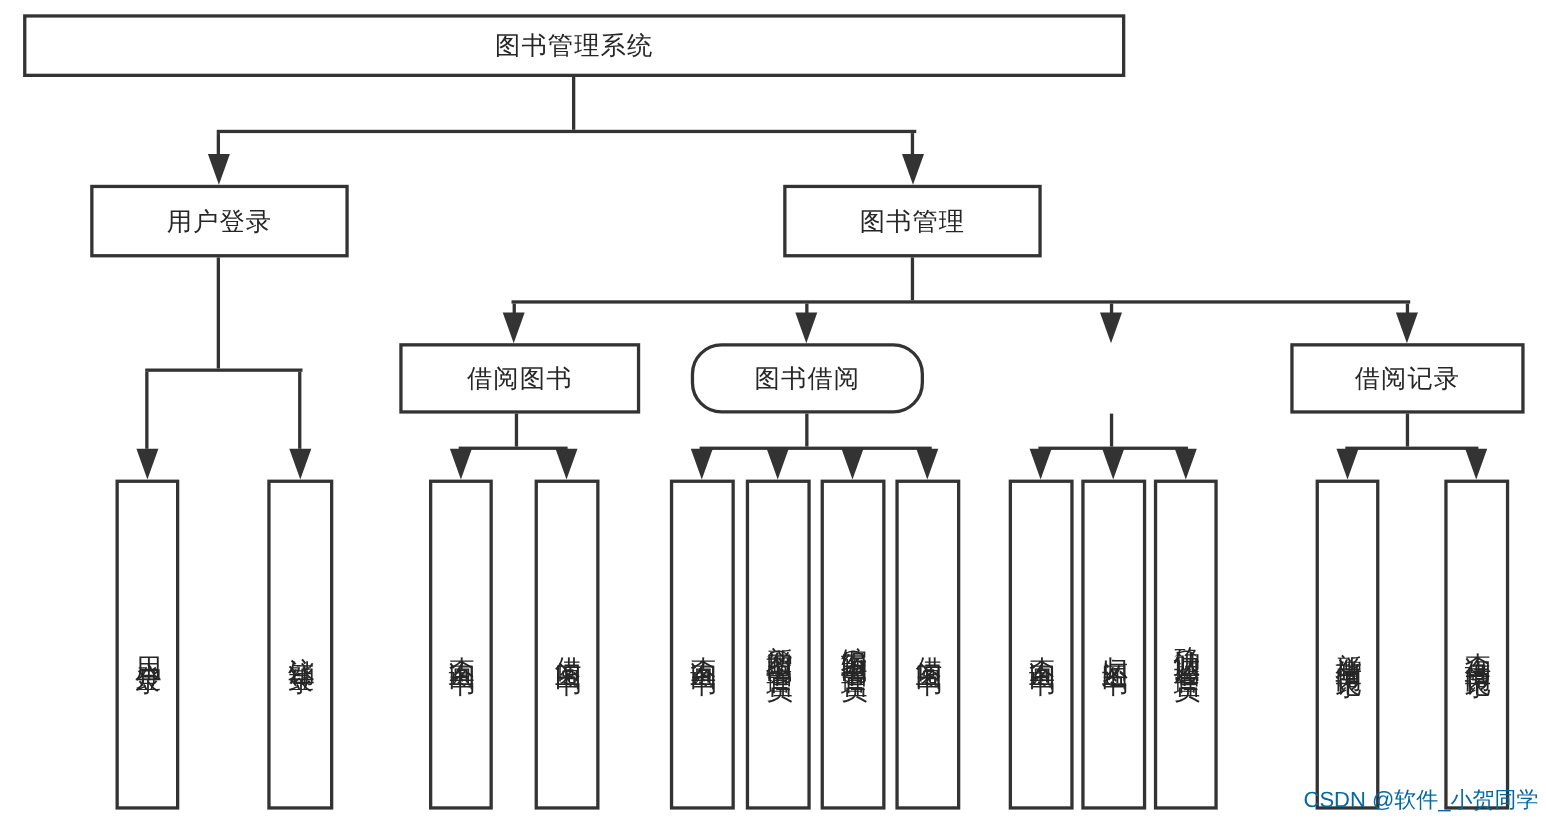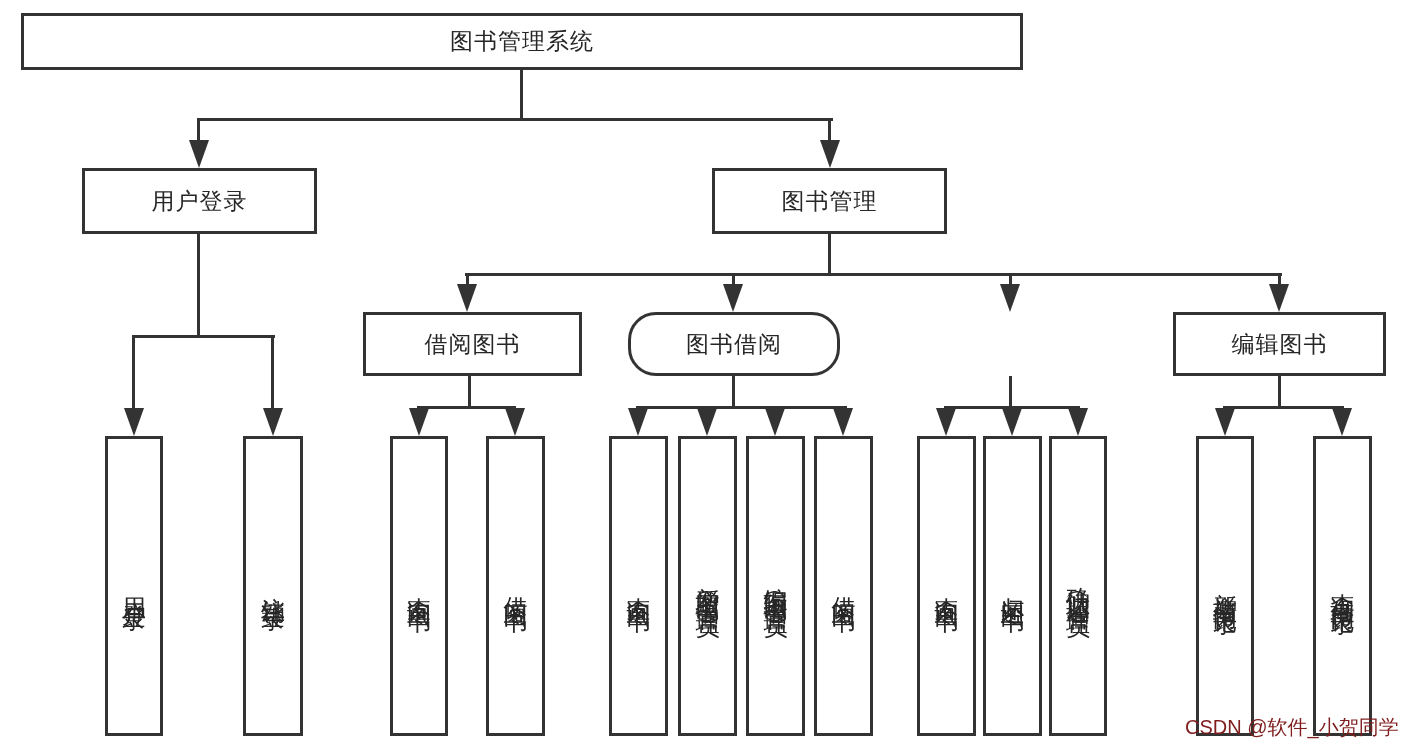--- a/index.html
+++ b/index.html
@@ -37,37 +37,37 @@
     width: 0; height: 0;
     border-left: 10px solid transparent;
     border-right: 10px solid transparent;
     border-top: 28px solid #333333;
   }
   .watermark {
     position: absolute;
     left: 1185px;
     top: 714px;
     font-size: 20px;
-    color: #7f1d1d;
+    color: #0369a1;
     white-space: nowrap;
   }
 </style>
 </head>
 <body>
 
 <div class="canvas">
 
   <div class="box h" style="left:21px; top:13px; width:1002px; height:57px;">图书管理系统</div>
 
   <div class="box h" style="left:82px; top:168px; width:235px; height:66px;">用户登录</div>
   <div class="box h" style="left:712px; top:168px; width:235px; height:66px;">图书管理</div>
 
   <div class="box h" style="left:363px; top:312px; width:219px; height:64px;">借阅图书</div>
   <div class="box h" style="left:628px; top:312px; width:212px; height:64px;border-radius:28px;">图书借阅</div>
-  <div class="box h" style="left:1173px; top:312px; width:213px; height:64px;">编辑图书</div>
+  <div class="box h" style="left:1173px; top:312px; width:213px; height:64px;">借阅记录</div>
 
   <div class="box v" style="left:105px; top:436px; width:58px; height:300px;">用户登录</div>
   <div class="box v" style="left:243px; top:436px; width:60px; height:300px;">注销登录</div>
 
   <div class="box v" style="left:390px; top:436px; width:58px; height:300px;">查询图书</div>
   <div class="box v" style="left:486px; top:436px; width:59px; height:300px;">借阅图书</div>
 
   <div class="box v" style="left:609px; top:436px; width:59px; height:300px;">查询图书</div>
   <div class="box v" style="left:678px; top:436px; width:59px; height:300px;">新增图书（管理员）</div>
   <div class="box v" style="left:746px; top:436px; width:59px; height:300px;">编辑图书（管理员）</div>

